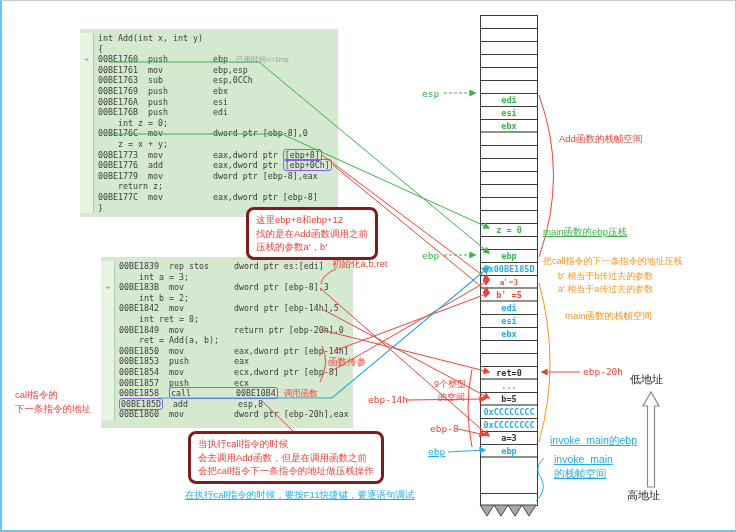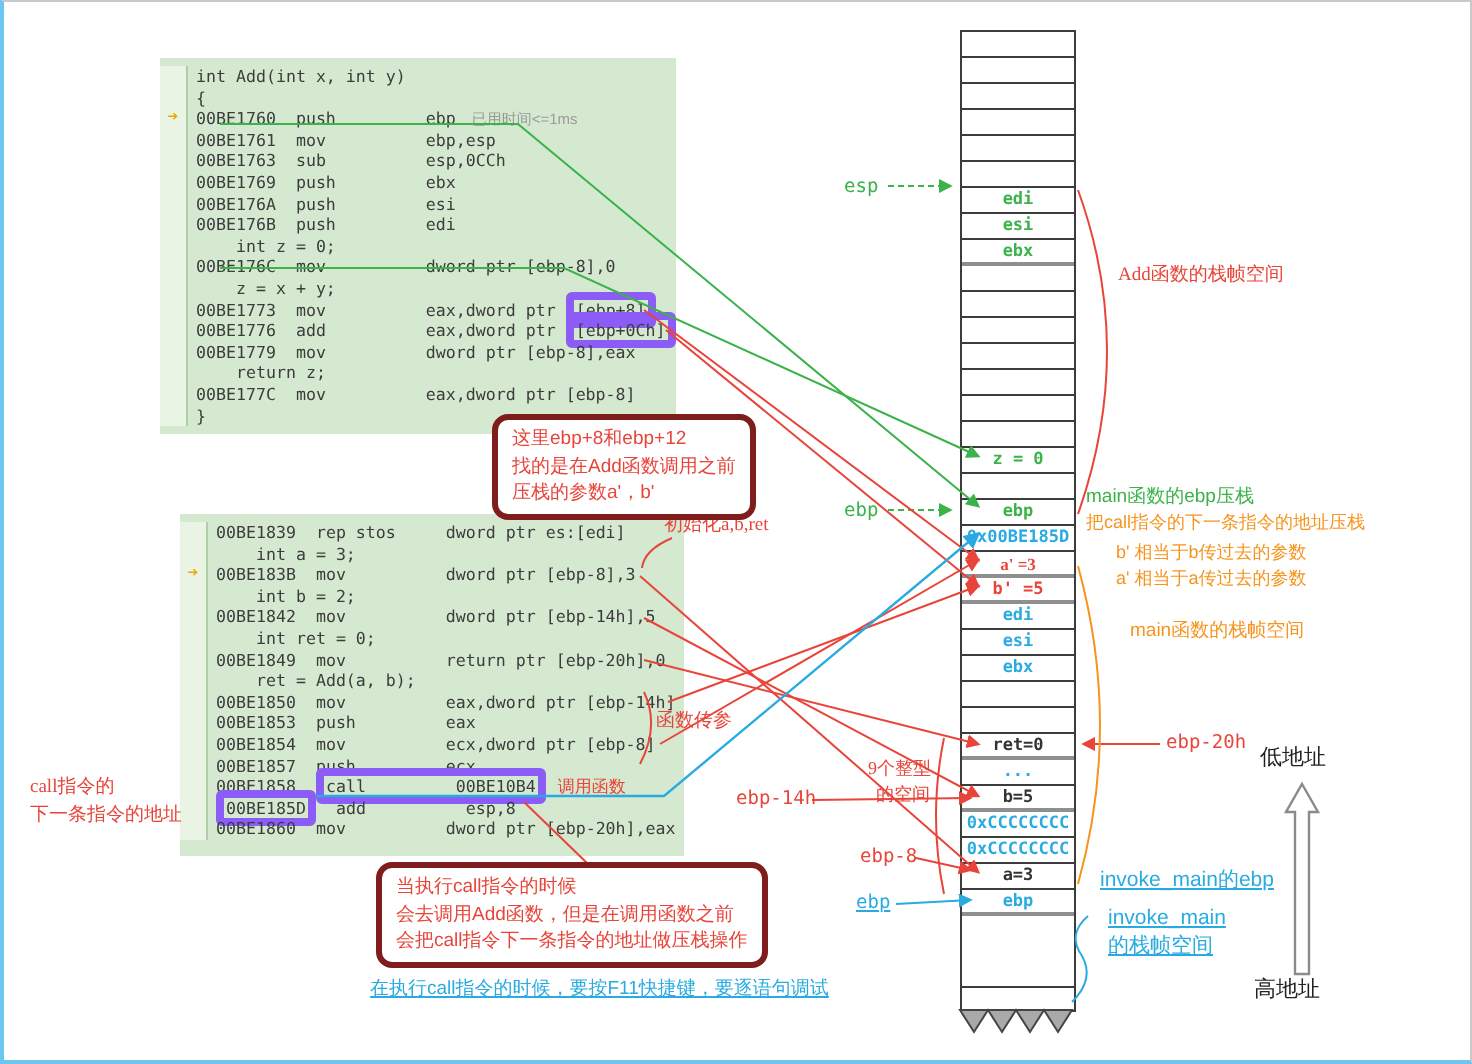--- a/index.html
+++ b/index.html
@@ -7,31 +7,31 @@
         border-left:2px solid #6CC7F0;border-bottom:2px solid #6CC7F0;
         border-top:1px solid #c9c9c9;border-right:1px solid #c9c9c9;overflow:hidden;
         font-family:"Liberation Sans","DejaVu Sans",sans-serif;}
   .codeblock{position:absolute;background:#d5e9d0;font-family:"DejaVu Sans Mono",monospace;
              font-size:8.3px;color:#3c3c3c;padding-top:4px;box-sizing:border-box;}
   .code-row{display:flex;height:10.6px;line-height:10.6px;white-space:pre;}
   .gutter{flex:0 0 13px;width:13px;background:#e9f4e4;border-right:1px solid #aecfa6;
           text-align:center;overflow:hidden;}
   .dbg-arrow{color:#f0a500;font-size:9px;line-height:10.6px;}
   .code-text{margin-left:4px;white-space:pre;}
-  .redbox{border:4px solid #8b5cf6;border-radius:3px;padding:0 1px;}
+  .redbox{border:1px solid #8b5cf6;border-radius:3px;padding:0 1px;}
   .note-gray{color:#9a9a9a;margin-left:8px;font-size:7.5px;font-family:"Liberation Sans",sans-serif;}
   .note-red{color:#e8443a;margin-left:6px;font-size:8.5px;font-family:"Liberation Sans",sans-serif;}
   .stack{position:absolute;left:478px;top:14px;width:56px;border:1px solid #3c3c3c;background:#fff;}
   .scell{box-sizing:border-box;border-bottom:1px solid #3c3c3c;text-align:center;
          font-family:"DejaVu Sans Mono",monospace;font-size:8.5px;font-weight:bold;overflow:hidden;}
   .scell:last-child{border-bottom:none;}
   .scell.thick{border-bottom:2px solid #8f8f8f;}
   .c-green{color:#3BB24A;} .c-blue{color:#29ABE2;} .c-red{color:#E8443A;} .c-black{color:#333;}
   .lbl{position:absolute;font-size:9.5px;white-space:nowrap;line-height:13px;}
-  .t-red{color:#e8443a;font-family:Liberation Serif, serif;} .t-green{color:#3BB24A;} .t-blue{color:#29ABE2;text-decoration:underline;}
+  .t-red{color:#e8443a;} .t-green{color:#3BB24A;} .t-blue{color:#29ABE2;text-decoration:underline;}
   .t-orange{color:#F7941D;} .t-black{color:#222;}
   .t-big{font-size:11px;}
   .mono{font-family:"DejaVu Sans Mono",monospace;}
   .notebox{position:absolute;border:3px solid #7f1d1d;border-radius:8px;background:#fff;
            color:#e8443a;font-size:9.5px;line-height:13.5px;padding:3px 7px;white-space:nowrap;}
   svg.overlay{position:absolute;left:0;top:0;pointer-events:none;}
 </style>
 </head>
 <body>
 
@@ -50,21 +50,21 @@
       <div class="code-row"><span class="gutter"></span><span class="code-text"><span>00BE176C  mov          dword ptr [ebp-8],0</span></span></div>
       <div class="code-row"><span class="gutter"></span><span class="code-text"><span>    z = x + y;</span></span></div>
       <div class="code-row"><span class="gutter"></span><span class="code-text"><span>00BE1773  mov          eax,dword ptr </span><span class="redbox">[ebp+8]</span></span></div>
       <div class="code-row"><span class="gutter"></span><span class="code-text"><span>00BE1776  add          eax,dword ptr </span><span class="redbox">[ebp+0Ch]</span></span></div>
       <div class="code-row"><span class="gutter"></span><span class="code-text"><span>00BE1779  mov          dword ptr [ebp-8],eax</span></span></div>
       <div class="code-row"><span class="gutter"></span><span class="code-text"><span>    return z;</span></span></div>
       <div class="code-row"><span class="gutter"></span><span class="code-text"><span>00BE177C  mov          eax,dword ptr [ebp-8]</span></span></div>
       <div class="code-row"><span class="gutter"></span><span class="code-text"><span>}</span></span></div>
     </div>
 
-  <div id="code-main" class="codeblock" style="left:88px;top:256px;width:252px;height:171px;">
+  <div id="code-main" class="codeblock" style="left:99px;top:256px;width:252px;height:171px;">
       <div class="code-row"><span class="gutter"></span><span class="code-text"><span>00BE1839  rep stos     dword ptr es:[edi]</span></span></div>
       <div class="code-row"><span class="gutter"></span><span class="code-text"><span>    int a = 3;</span></span></div>
       <div class="code-row"><span class="gutter dbg-arrow">➔</span><span class="code-text"><span>00BE183B  mov          dword ptr [ebp-8],3</span></span></div>
       <div class="code-row"><span class="gutter"></span><span class="code-text"><span>    int b = 2;</span></span></div>
       <div class="code-row"><span class="gutter"></span><span class="code-text"><span>00BE1842  mov          dword ptr [ebp-14h],5</span></span></div>
       <div class="code-row"><span class="gutter"></span><span class="code-text"><span>    int ret = 0;</span></span></div>
       <div class="code-row"><span class="gutter"></span><span class="code-text"><span>00BE1849  mov          return ptr [ebp-20h],0</span></span></div>
       <div class="code-row"><span class="gutter"></span><span class="code-text"><span>    ret = Add(a, b);</span></span></div>
       <div class="code-row"><span class="gutter"></span><span class="code-text"><span>00BE1850  mov          eax,dword ptr [ebp-14h]</span></span></div>
       <div class="code-row"><span class="gutter"></span><span class="code-text"><span>00BE1853  push         eax</span></span></div>
@@ -162,21 +162,21 @@
 
     <path d="M649,391 L657,405 L652.5,405 L652.5,486 L645.5,486 L645.5,405 L641,405 Z" fill="#ffffff" stroke="#8a8a8a" stroke-width="1.2"></path>
 
     <path d="M478,504 L485,515 L492,504 L499,515 L506,504 L513,515 L520,504 L527,515 L534,504 Z" fill="#a9a9a9" stroke="#444" stroke-width="1"></path>
   </svg>
 
   <div class="lbl t-green mono" style="left:420px;top:86px;">esp</div>
   <div class="lbl t-green mono" style="left:420px;top:248px;">ebp</div>
 
   <div class="lbl t-red" style="left:557px;top:131px;">Add函数的栈帧空间</div>
-  <div class="lbl t-green" style="left:541px;top:241px;">main函数的ebp压栈</div>
+  <div class="lbl t-green" style="left:541px;top:224px;text-decoration:underline;">main函数的ebp压栈</div>
   <div class="lbl t-orange" style="left:541px;top:254px;font-size:9px;">把call指令的下一条指令的地址压栈</div>
   <div class="lbl t-orange" style="left:556px;top:269px;font-size:9px;">b' 相当于b传过去的参数</div>
   <div class="lbl t-orange" style="left:556px;top:282px;font-size:9px;">a' 相当于a传过去的参数</div>
   <div class="lbl t-orange" style="left:563px;top:308px;">main函数的栈帧空间</div>
   <div class="lbl t-red mono" style="left:581px;top:364px;">ebp-20h</div>
   <div class="lbl t-black t-big" style="left:628px;top:372px;">低地址</div>
   <div class="lbl t-black t-big" style="left:625px;top:488px;">高地址</div>
   <div class="lbl t-blue" style="left:548px;top:433px;font-size:10.5px;">invoke_main的ebp</div>
   <div class="lbl t-blue" style="left:552px;top:452px;font-size:10.5px;">invoke_main</div>
   <div class="lbl t-blue" style="left:552px;top:466px;font-size:10.5px;">的栈帧空间</div>

